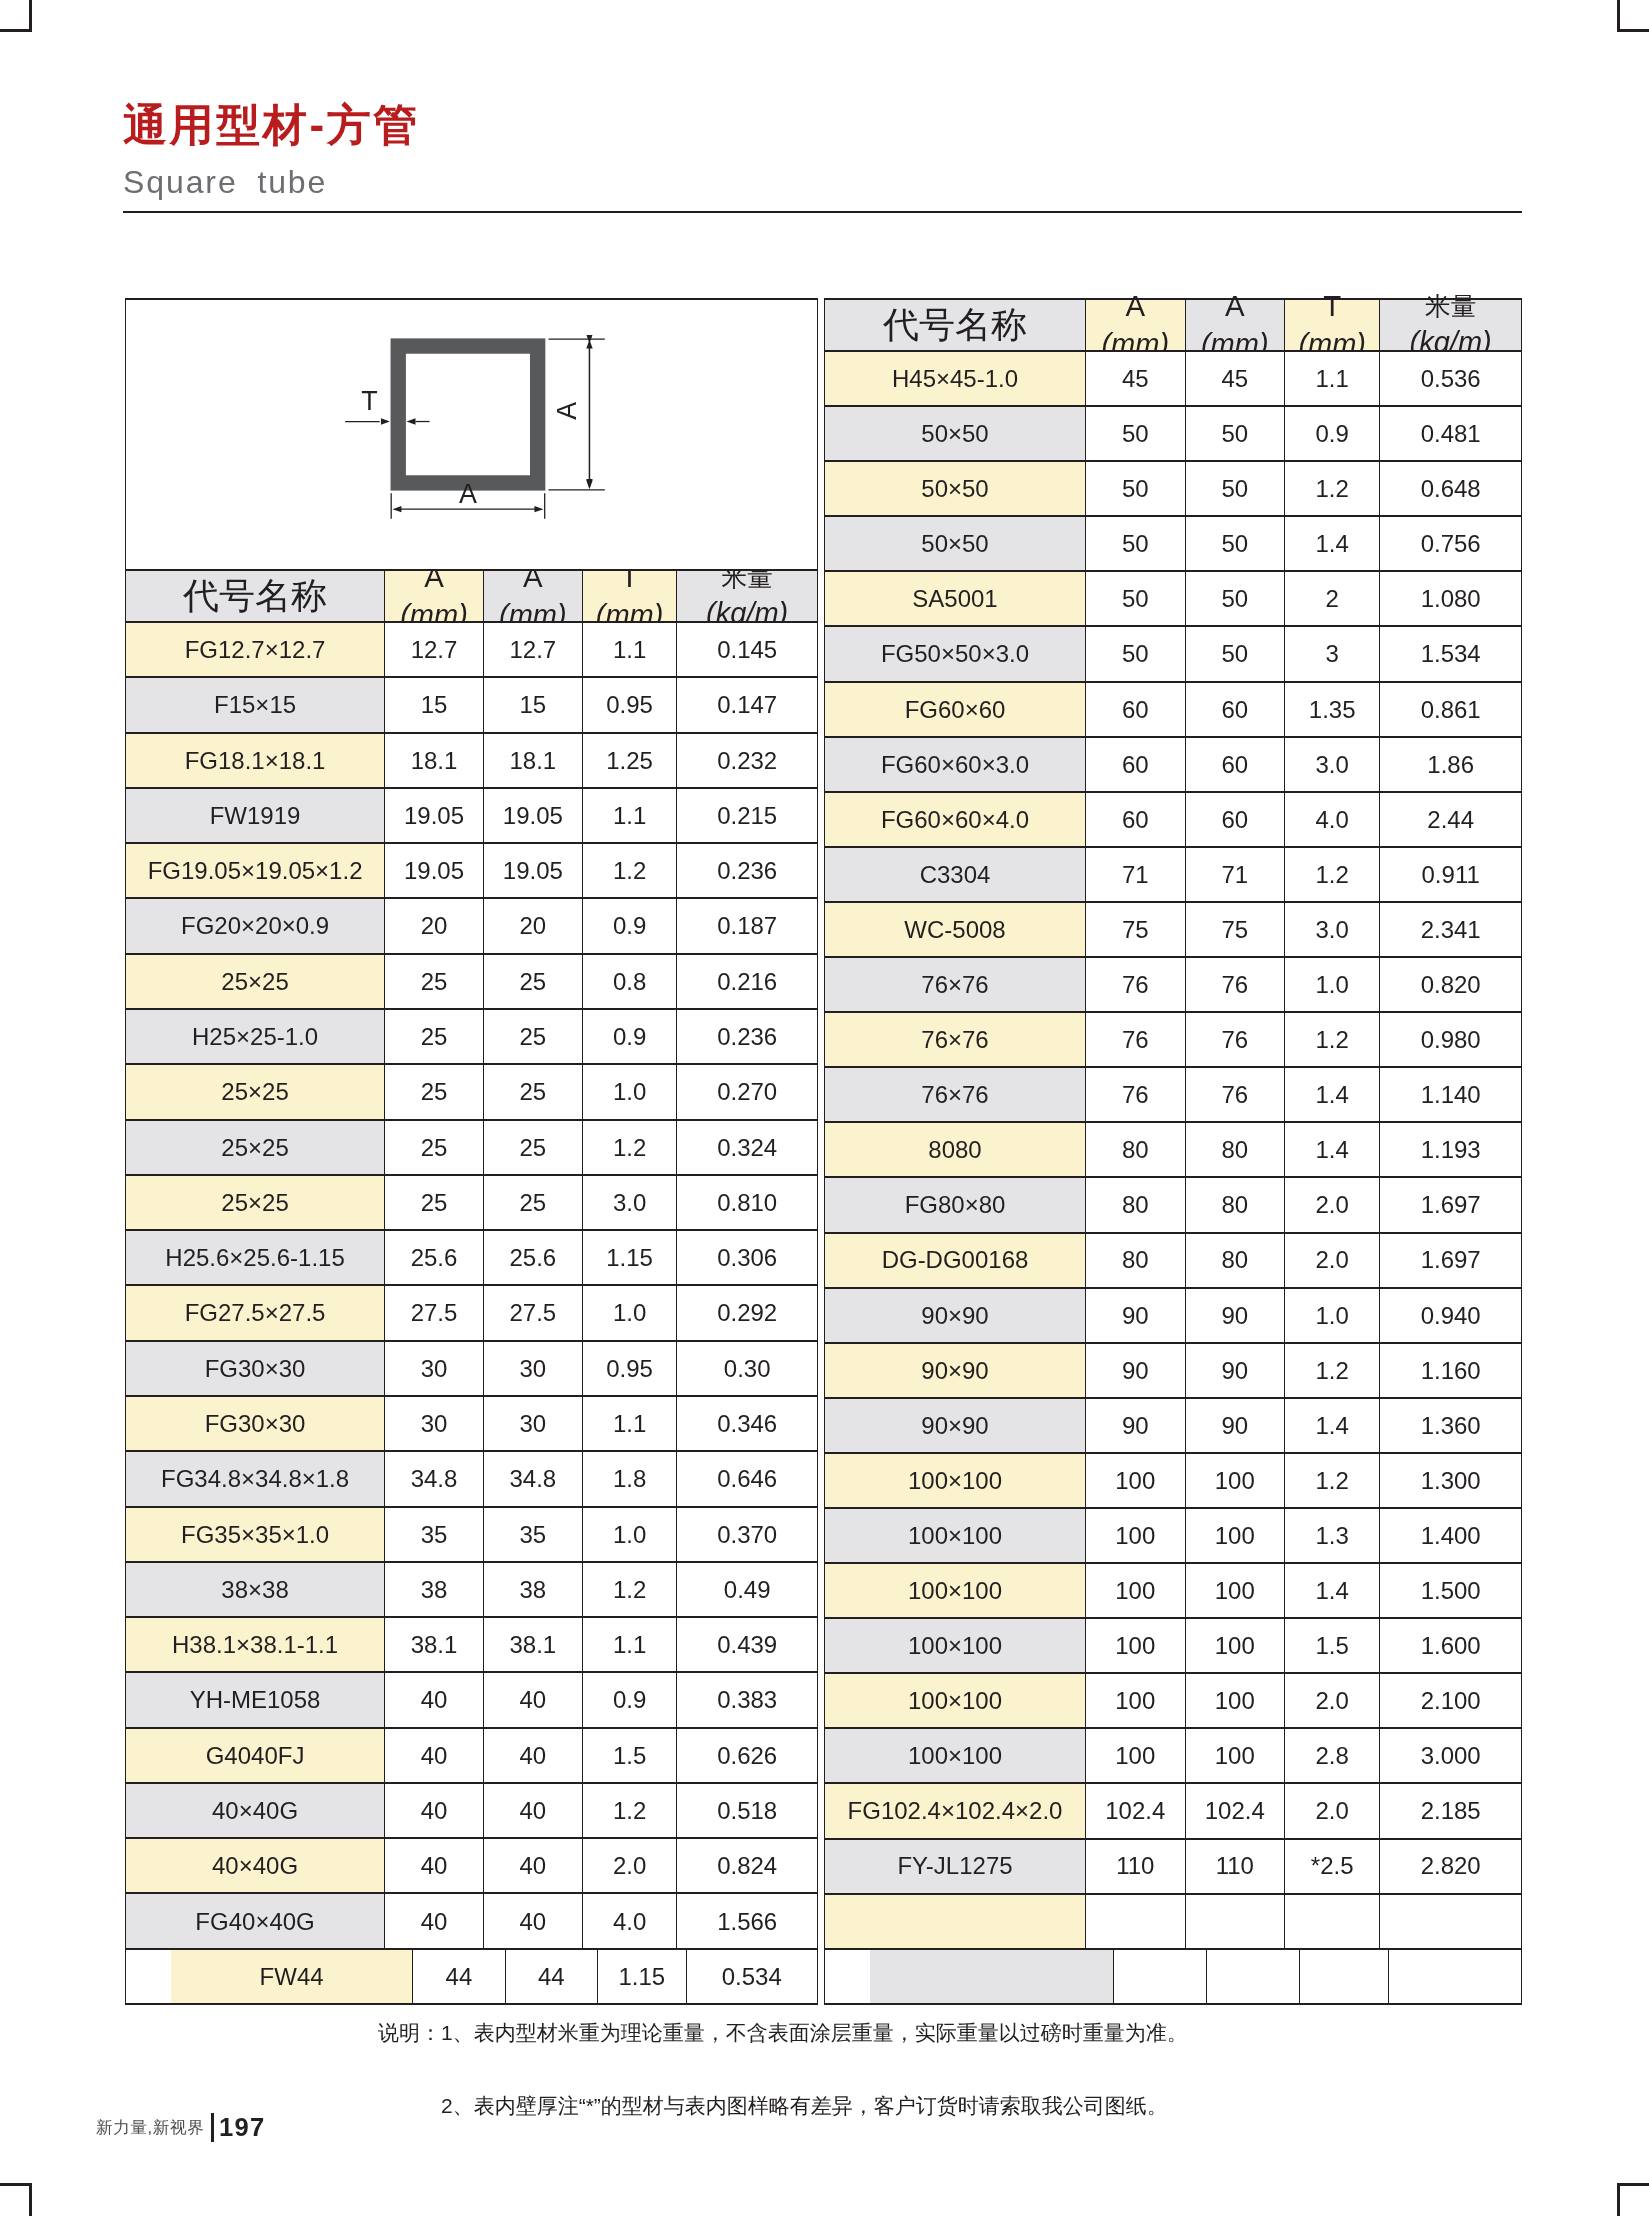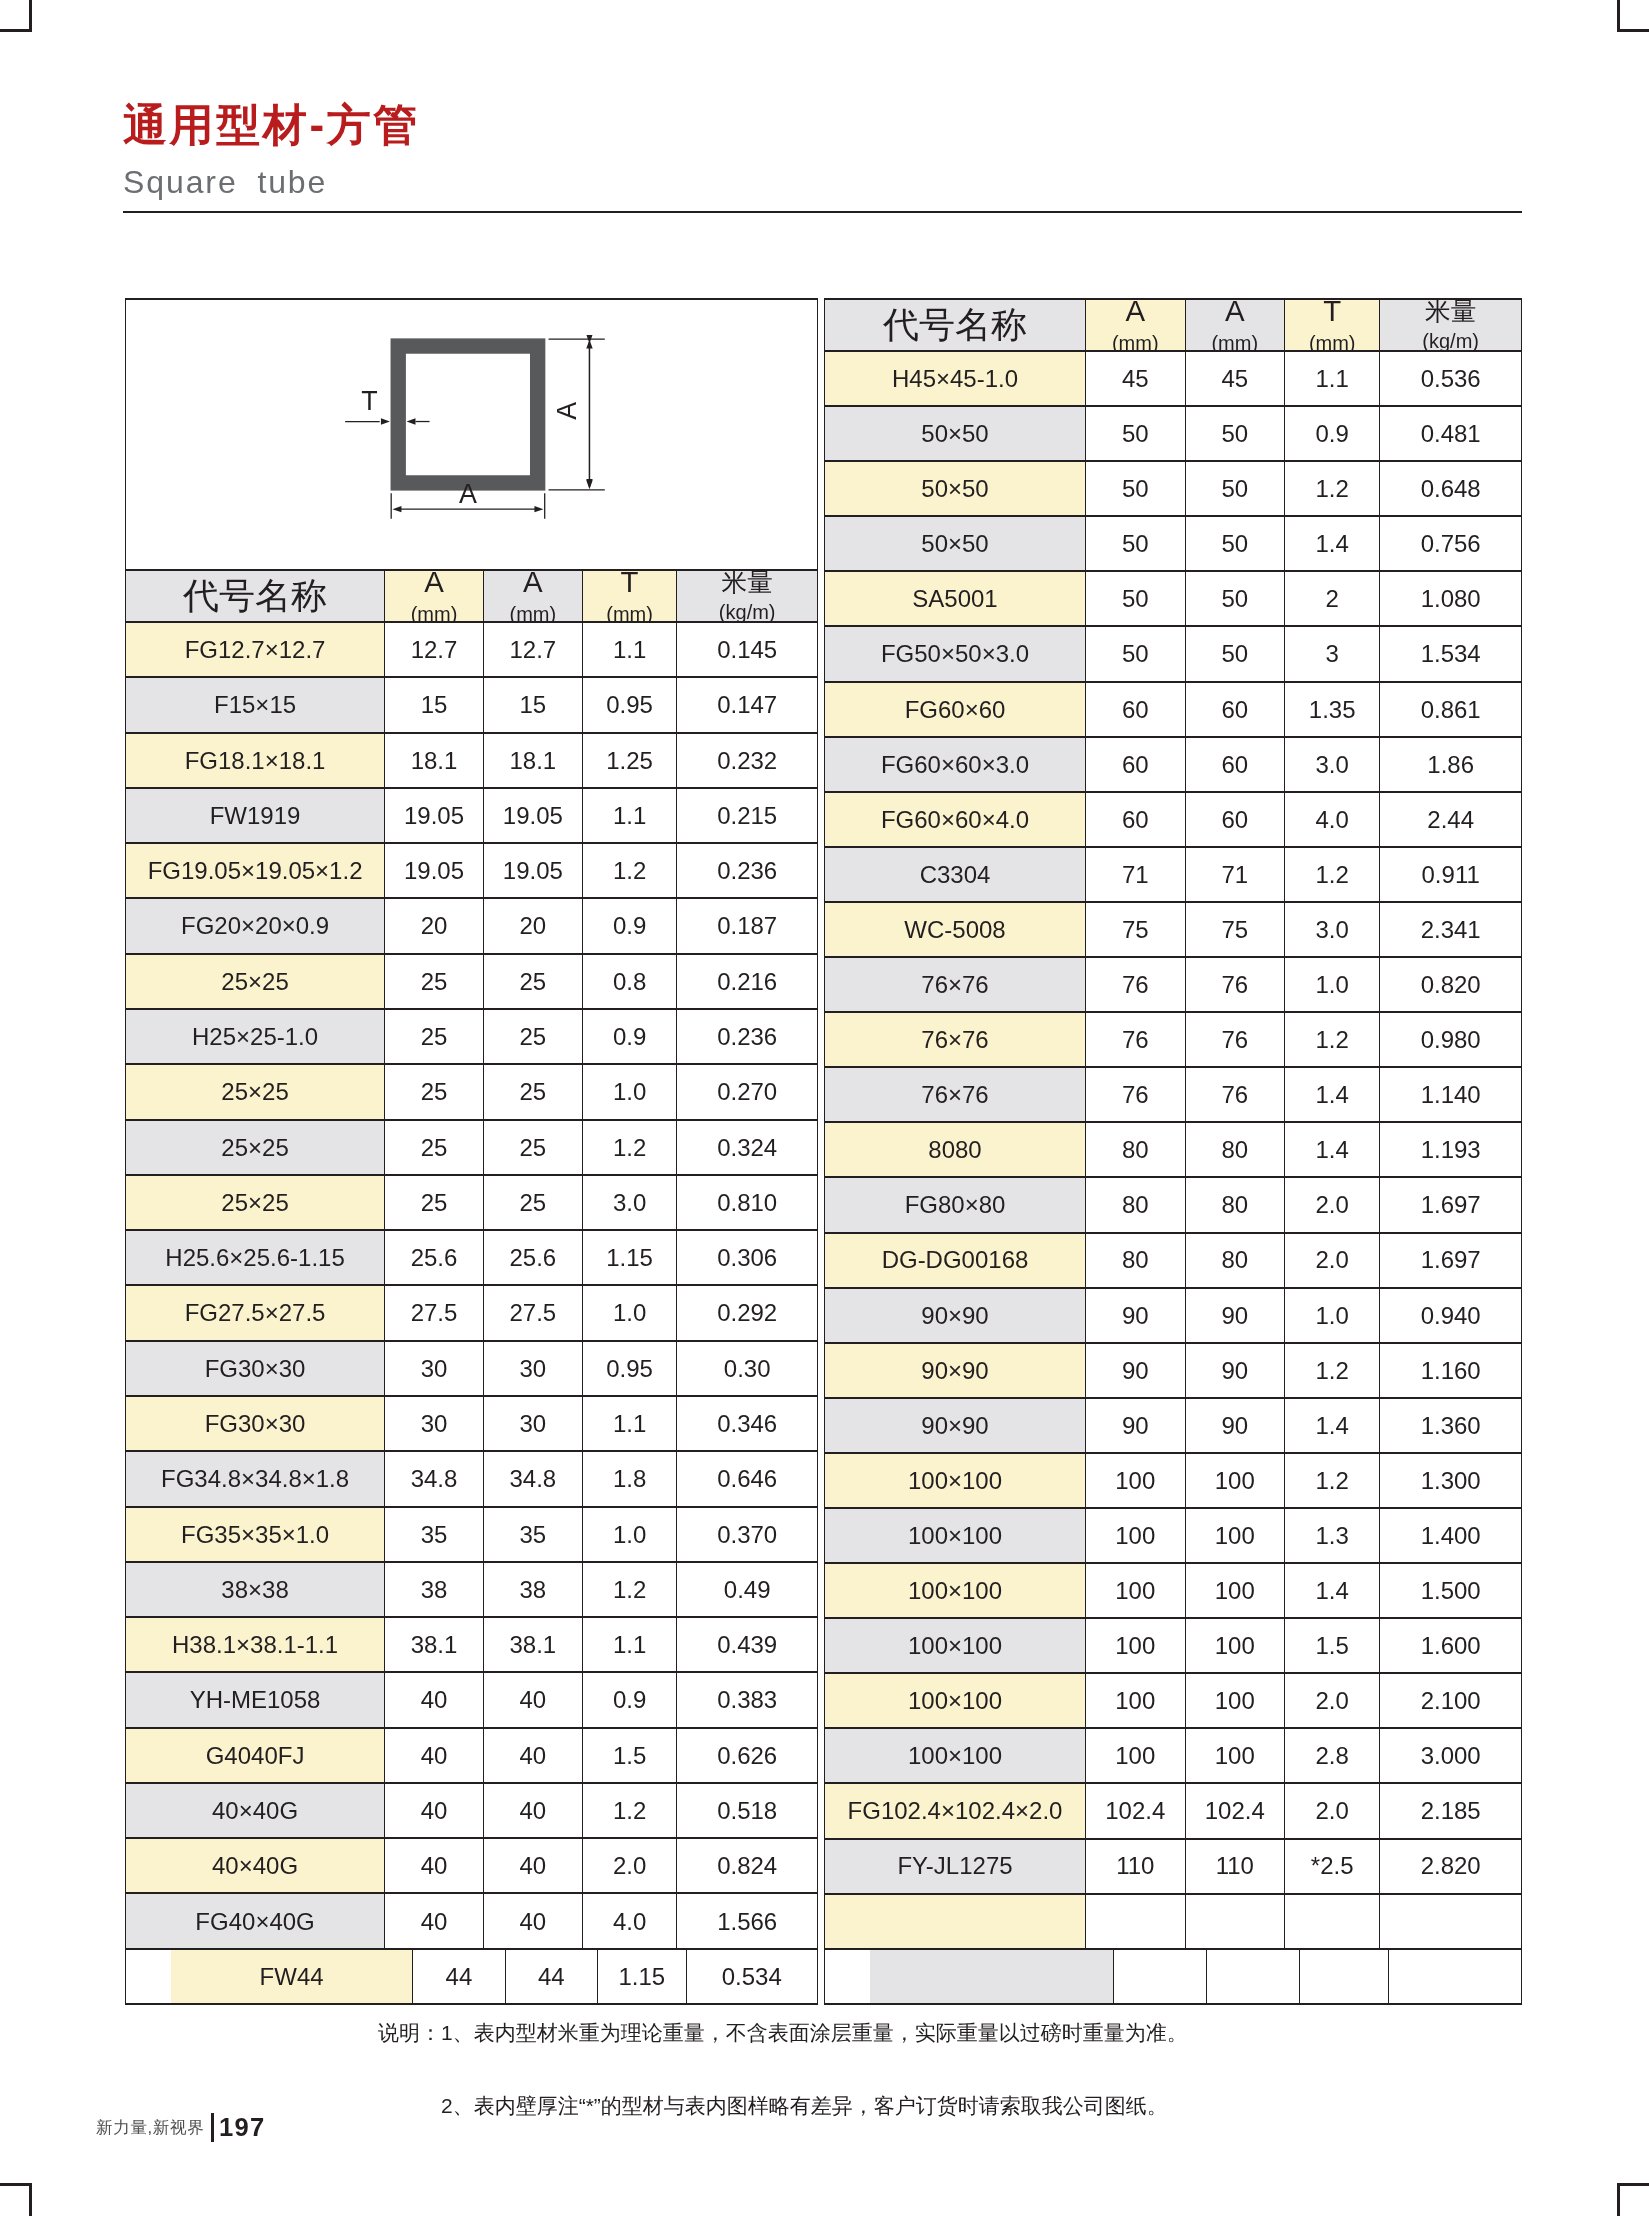--- a/index.html
+++ b/index.html
@@ -36,21 +36,21 @@
     font-size:24px;line-height:1.05;text-align:center;background:#fff;}
   .cell:last-child{border-right:none;}
   .c-name{width:37.5%;}
   .c-a1,.c-a2{width:14.3%;}
   .c-t{width:13.7%;}
   .c-w{width:20.2%;}
   .shade-yellow{background:var(--yellow);}
   .shade-gray{background:var(--gray);}
   .hdr .cell{flex-direction:column;font-size:27px;}
   .hdr .big{font-size:29.4px;}
-  .hdr .unit{font-size:20px;margin-top:7px;}
+  .hdr .unit{font-size:29px;margin-top:7px;font-style:italic;}
   .hdr .c-name{font-size:36px;align-items:center;}
   .hdr .c-w .big{font-size:25.6px;}
   
   .notes{position:absolute;left:378px;top:2018px;display:flex;font-size:21px;line-height:29.4px;}
   .notes .lines{display:flex;flex-direction:column;gap:44px;}
   
   .footer{position:absolute;left:96px;top:2113px;display:flex;align-items:center;}
   .footer .brand{font-size:16.6px;color:#4c4d4f;letter-spacing:0.6px;}
   .footer .bar{width:3.2px;height:29.4px;background:var(--dark);margin:0 5.1px 0 6.4px;}
   .footer .pageno{font-size:25.6px;font-weight:bold;letter-spacing:1.3px;}

